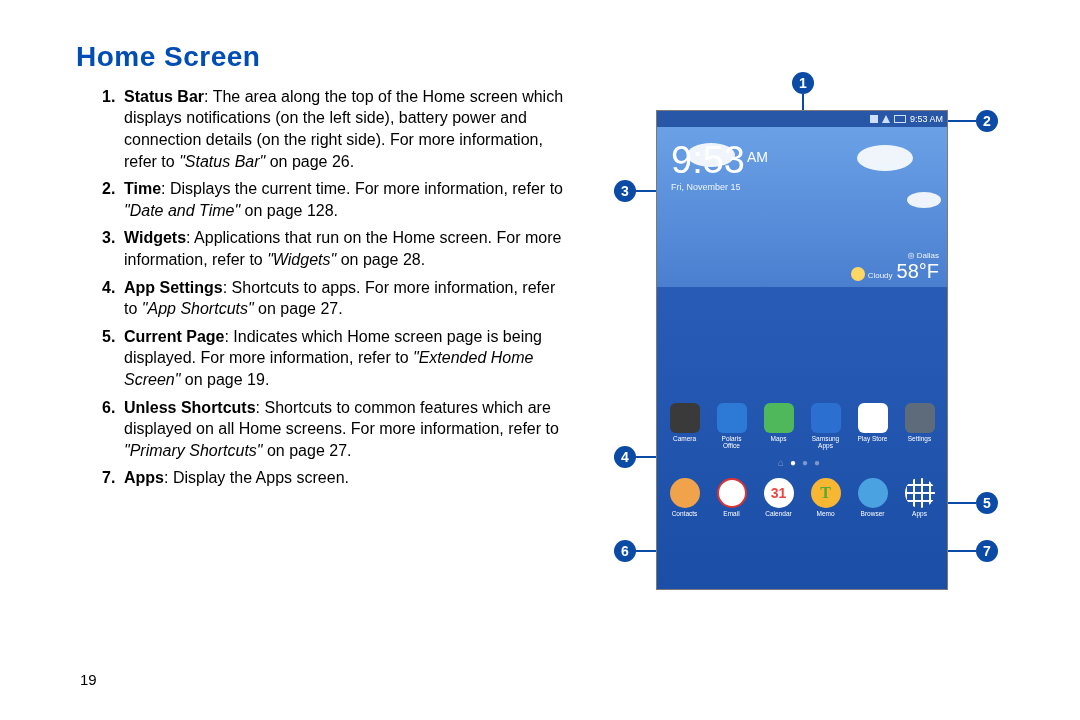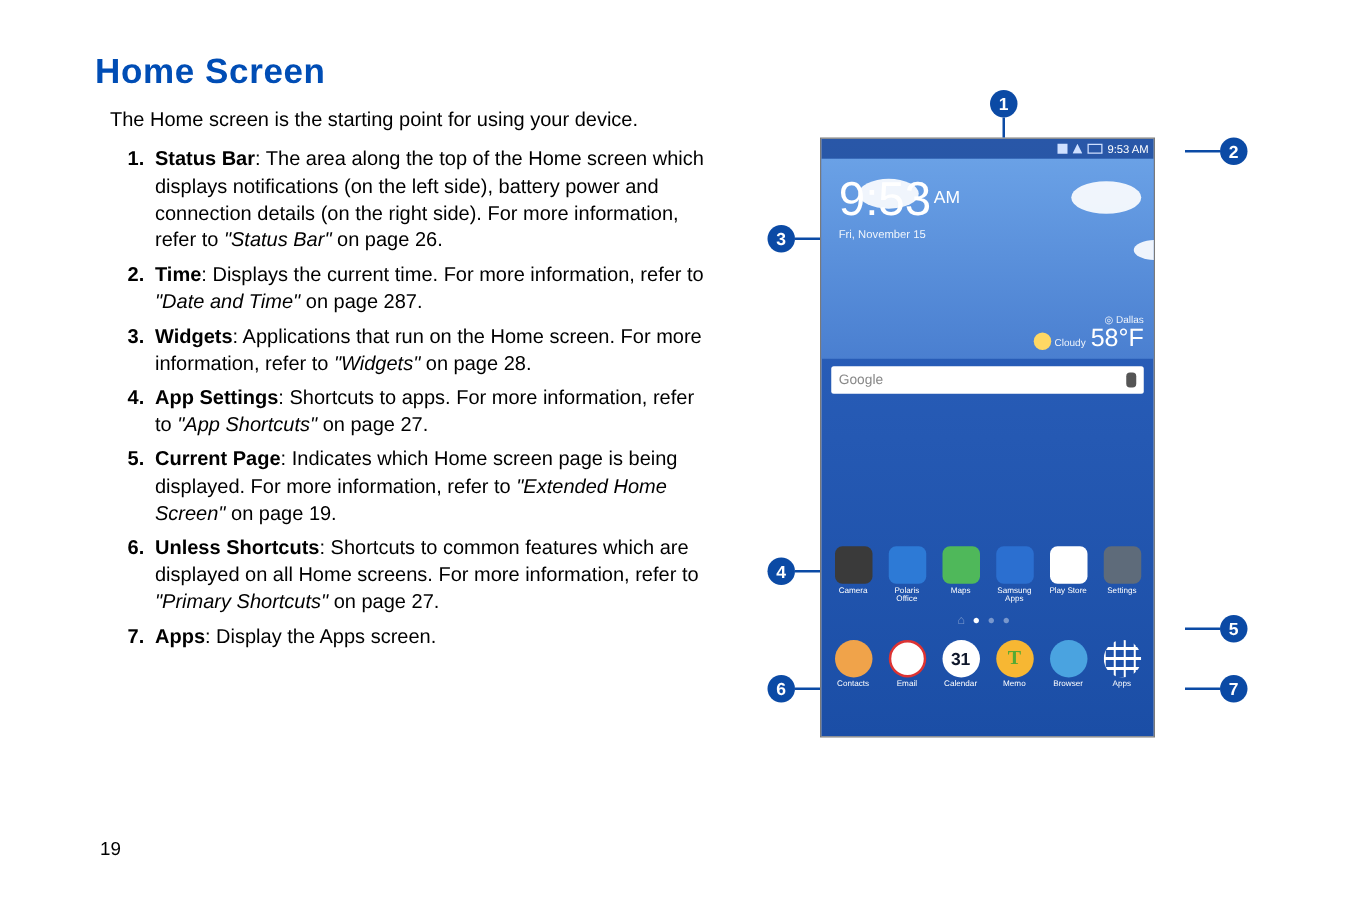--- a/index.html
+++ b/index.html
@@ -20,21 +20,21 @@
   ol.defs li { position: relative; padding-left: 22px; margin-bottom: 6px; }
   ol.defs li::before { counter-increment: item; content: counter(item) "."; font-weight: bold; position: absolute; left: 0; }
   ol.defs li .term { font-weight: bold; }
   .ref-italic { font-style: italic; }
 
   .pnum { position: absolute; left: 80px; bottom: 32px; font-size: 15px; }
 
   
   .figure-col { position: relative; width: 520px; }
 
-  .device { position: absolute; left: 80px; top: 110px; width: 268px; height: 480px; background: linear-gradient(#2f64c0,#1b4ea6); border: 1px solid #7a7a7a; overflow: hidden; }
+  .device { position: absolute; left: 80px; top: 110px; width: 292px; height: 480px; background: linear-gradient(#2f64c0,#1b4ea6); border: 1px solid #7a7a7a; overflow: hidden; }
 
   .status-bar { height: 16px; background: rgba(0,0,0,.12); display:flex; justify-content:flex-end; align-items:center; font-size:9px; color:#fff; padding-right:4px; gap:4px; }
   .status-bar .sig{ width:8px; height:8px; background:#cfe0ff; }
   .status-bar .wifi{ width:8px; height:8px; background:#cfe0ff; clip-path: polygon(50% 0,100% 100%,0 100%); }
   .status-bar .bat{ width:12px; height:8px; border:1px solid #cfe0ff; }
 
   .wallpaper { position: relative; height: 160px; background: linear-gradient(#6aa1e6, #4a7fd0); }
   .cloud { position:absolute; background:#fff; border-radius:50%; opacity:.9; }
   .cloud.c1{ width:48px; height:24px; top:16px; left:30px; }
   .cloud.c2{ width:56px; height:26px; top:18px; left:200px; }
@@ -72,24 +72,23 @@
   .lead-line{ position:absolute; background:#0b4aa5; height:2px; z-index:4; }
   .lead-line.v{ width:2px; height:auto; }
 
 </style>
 </head>
 <body>
 
 <div class="page">
   <div class="text-col">
     <h1>Home Screen</h1>
-    <p class="intro">The Home screen is the starting point for using your device.</p>
     <ol class="defs">
       <li><span class="term">Status Bar</span><span>: The area along the top of the Home screen which displays notifications (on the left side), battery power and connection details (on the right side). For more information, refer to </span><span class="ref-italic">"Status Bar"</span><span> on page 26.</span></li>
-      <li><span class="term">Time</span><span>: Displays the current time. For more information, refer to </span><span class="ref-italic">"Date and Time"</span><span> on page 287.</span></li>
+      <li><span class="term">Time</span><span>: Displays the current time. For more information, refer to </span><span class="ref-italic">"Date and Time"</span><span> on page 128.</span></li>
       <li><span class="term">Widgets</span><span>: Applications that run on the Home screen. For more information, refer to </span><span class="ref-italic">"Widgets"</span><span> on page 28.</span></li>
       <li><span class="term">App Settings</span><span>: Shortcuts to apps. For more information, refer to </span><span class="ref-italic">"App Shortcuts"</span><span> on page 27.</span></li>
       <li><span class="term">Current Page</span><span>: Indicates which Home screen page is being displayed. For more information, refer to </span><span class="ref-italic">"Extended Home Screen"</span><span> on page 19.</span></li>
       <li><span class="term">Unless Shortcuts</span><span>: Shortcuts to common features which are displayed on all Home screens. For more information, refer to </span><span class="ref-italic">"Primary Shortcuts"</span><span> on page 27.</span></li>
       <li><span class="term">Apps</span><span>: Display the Apps screen.</span></li>
     </ol>
   </div>
 
   <div class="figure-col">
 
@@ -106,41 +105,37 @@
         <div class="cloud c3"></div>
         <div class="clock">
           <span class="t1">9:53</span><span class="am">AM</span>
           <div class="date">Fri, November 15</div>
         </div>
         <div class="weather">
           <div class="loc">◎ <span>Dallas</span></div>
           <div><span class="sun"></span><span class="cond">Cloudy</span><span class="temp">58°F</span></div>
         </div>
       </div>
-      <div class="search-bar">
-        <span>Google</span>
-        <span class="mic"></span>
-      </div>
       <div class="blank-wall"></div>
 
       <div class="app-shortcuts">
         <div class="app-icon"><div class="ic" style="background:#3a3a3a"></div><span>Camera</span></div>
         <div class="app-icon"><div class="ic" style="background:#2d7ad6"></div><span>Polaris Office</span></div>
         <div class="app-icon"><div class="ic" style="background:#4fb85a"></div><span>Maps</span></div>
         <div class="app-icon"><div class="ic" style="background:#2b6fd0"></div><span>Samsung Apps</span></div>
         <div class="app-icon"><div class="ic" style="background:#ffffff"></div><span>Play Store</span></div>
         <div class="app-icon"><div class="ic" style="background:#5e6b7a"></div><span>Settings</span></div>
       </div>
 
       <div class="page-dots"><span>⌂</span><span class="cur">●</span><span>●</span><span>●</span></div>
 
       <div class="primary-shortcuts">
         <div class="app-icon"><div class="ic" style="background:#f0a34a"></div><span>Contacts</span></div>
         <div class="app-icon"><div class="ic" style="background:#fff;border:2px solid #d33;">@</div><span>Email</span></div>
-        <div class="app-icon"><div class="ic" style="background:#fff;color:#0f172a;font-size:14px;font-weight:bold;line-height:30px;">31</div><span>Calendar</span></div>
+        <div class="app-icon"><div class="ic" style="background:#fff;color:#ef4444;font-size:14px;font-weight:bold;line-height:30px;">31</div><span>Calendar</span></div>
         <div class="app-icon"><div class="ic" style="background:#f7b733;color:#5a3; font-size:16px; font-weight:bold; line-height:30px; font-family:serif;">T</div><span>Memo</span></div>
         <div class="app-icon"><div class="ic" style="background:#4aa3e0"></div><span>Browser</span></div>
         <div class="app-icon"><div class="ic apps-grid"></div><span>Apps</span></div>
       </div>
     </div>
 
     <div class="callout" style="left:216px; top:72px;">1</div>
     <div class="lead-line v" style="left:226px; top:94px; height:16px;"></div>
 
     <div class="callout" style="left:400px; top:110px;">2</div>

